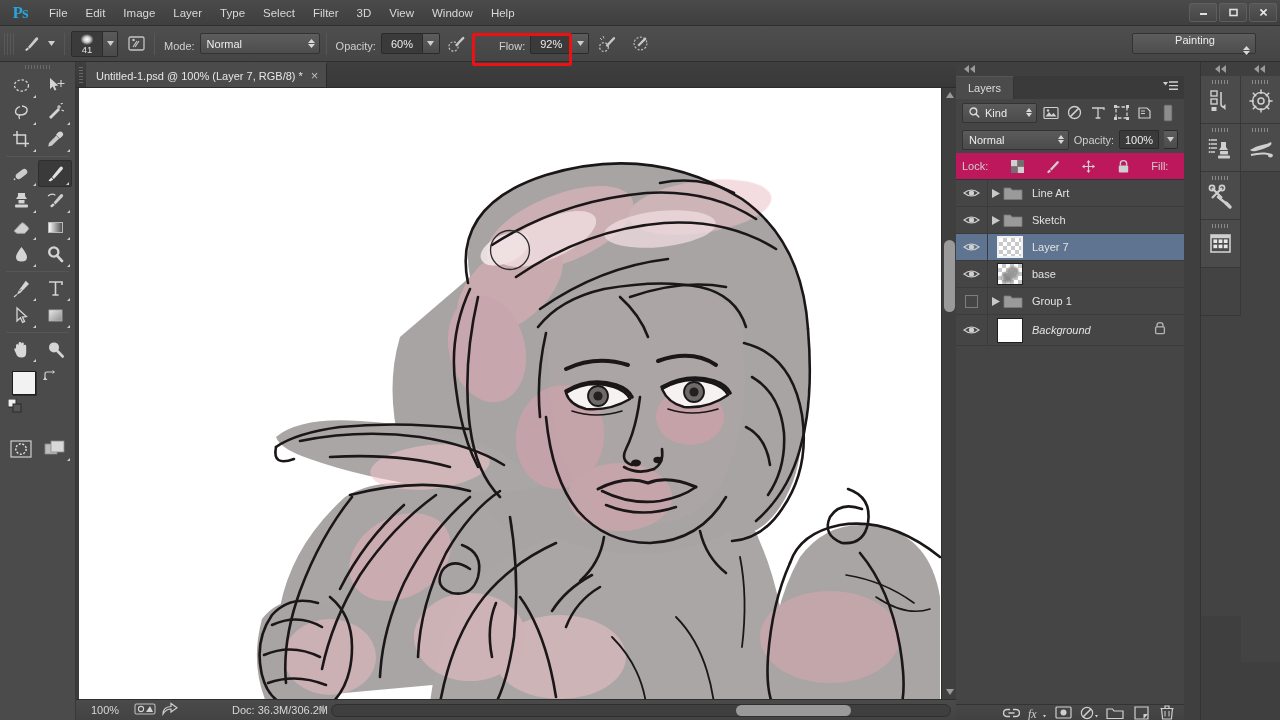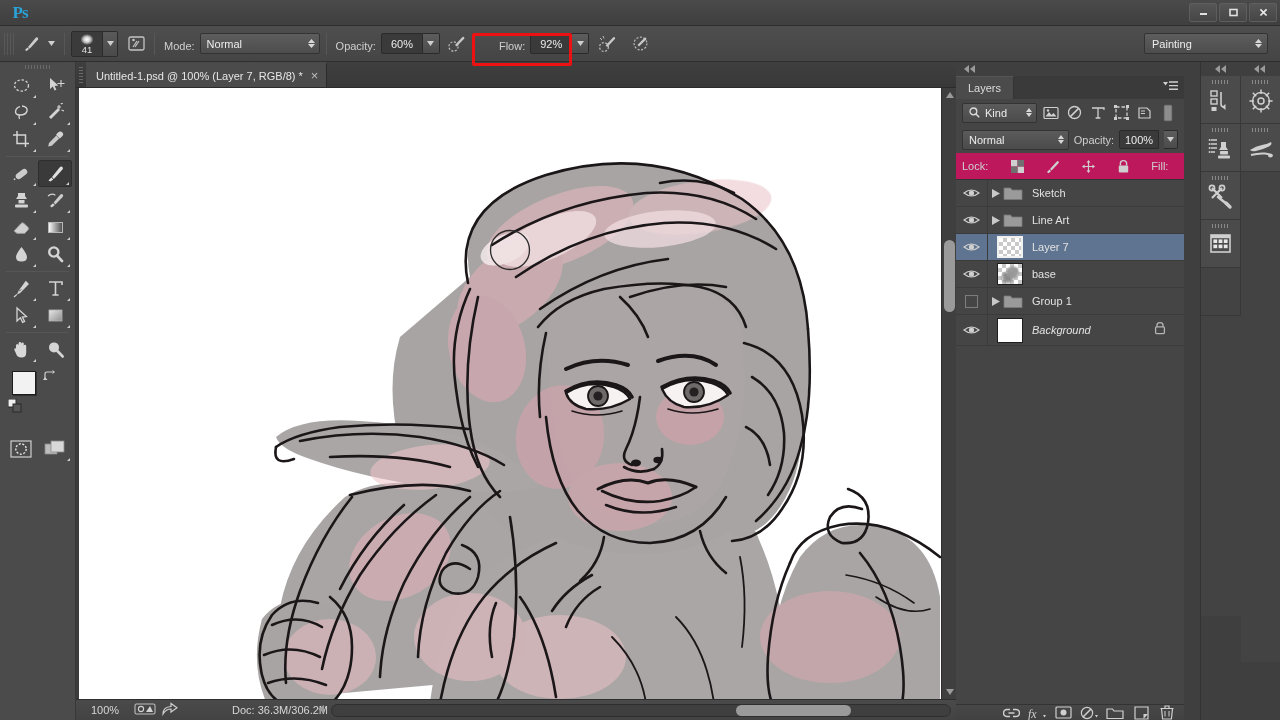--- a/index.html
+++ b/index.html
@@ -87,23 +87,23 @@
     width: 17px; height: 21px; background: linear-gradient(#5d5d5d,#4b4b4b);
     border: 1px solid #2a2a2a; border-left: none; border-radius: 0 2px 2px 0;
     display: flex; align-items: center; justify-content: center;
   }
   .iconbtn { width: 24px; height: 26px; display: flex; align-items: center; justify-content: center; }
   .flow-highlight {
     position: absolute; left: 472px; top: 33px; width: 100px; height: 33px;
     border: 3px solid #ee1111; border-radius: 2px; pointer-events: none; z-index: 30;
   }
   .workspace-combo {
-    position: absolute; right: 12px; top: 7px; width: 124px; height: 21px;
+    position: absolute; right: 24px; top: 7px; width: 124px; height: 21px;
     background: linear-gradient(#5d5d5d,#4d4d4d); border: 1px solid #333; border-radius: 2px;
-    display: flex; align-items: center; padding: 0 5px 0 7px; font-size: 11px; color: #ededed;
+    display: flex; align-items: center; padding: 0 5px 0 7px; font-size: 11px; color: #ededed; flex-direction: column;
   }
 
   
   .toolbar {
     position: absolute; left: 0; top: 62px; width: 76px; height: 658px;
     background: #4b4b4b; border-right: 1px solid #383838;
   }
   .tb-grip { height: 10px; display:flex; align-items:center; justify-content:center; }
   .tb-grip i {
     display:block; width: 26px; height: 4px;
@@ -236,20 +236,33 @@
 
   .layerspanel-wrap { position: absolute; left: 0; top: 0; width: 228px; height: 658px; background: #454545; }
 </style>
 </head>
 <body>
 
 <div class="app">
 
   <div class="titlebar">
     <div class="ps-logo">Ps</div>
+    <div class="menubar">
+      <div class="menuitem">File</div>
+      <div class="menuitem">Edit</div>
+      <div class="menuitem">Image</div>
+      <div class="menuitem">Layer</div>
+      <div class="menuitem">Type</div>
+      <div class="menuitem">Select</div>
+      <div class="menuitem">Filter</div>
+      <div class="menuitem">3D</div>
+      <div class="menuitem">View</div>
+      <div class="menuitem">Window</div>
+      <div class="menuitem">Help</div>
+    </div>
     <div class="winbtns">
       <div class="winbtn">
         <svg width="11" height="9" viewBox="0 0 11 9">
             <rect x="2" y="5" width="7" height="2" fill="#e0e0e0"></rect>
           </svg>
       </div>
       <div class="winbtn">
         <svg width="11" height="9" viewBox="0 0 11 9">
             <rect x="2" y="1.5" width="7" height="6" fill="none" stroke="#e0e0e0" stroke-width="1.6"></rect>
           </svg>
@@ -899,39 +912,39 @@
             </svg>
           </div>
           <div class="folder-cell">
             <svg width="8" height="9" viewBox="0 0 8 9">
                 <path d="M0 0 L8 4.5 L0 9 Z" fill="#c8c8c8"></path>
               </svg>
             <svg width="20" height="16" viewBox="0 0 20 16">
               <path d="M1 3 H7.5 L9 5 H19 V14.5 H1 Z" fill="#9a9a9a" stroke="#7a7a7a" stroke-width="0.8"></path>
             </svg>
           </div>
-          <div class="lname">Sketch</div>
+          <div class="lname">Line Art</div>
         </div>
 
         <div class="layerrow">
           <div class="eyecell">
             <svg width="17" height="12" viewBox="0 0 17 12">
               <path d="M1 6 Q8.5 0 16 6 Q8.5 12 1 6 Z" fill="none" stroke="#cfcfcf" stroke-width="1.2"></path>
               <circle cx="8.5" cy="6" r="2.6" fill="#cfcfcf"></circle>
             </svg>
           </div>
           <div class="folder-cell">
             <svg width="8" height="9" viewBox="0 0 8 9">
                 <path d="M0 0 L8 4.5 L0 9 Z" fill="#c8c8c8"></path>
               </svg>
             <svg width="20" height="16" viewBox="0 0 20 16">
               <path d="M1 3 H7.5 L9 5 H19 V14.5 H1 Z" fill="#9a9a9a" stroke="#7a7a7a" stroke-width="0.8"></path>
             </svg>
           </div>
-          <div class="lname">Line Art</div>
+          <div class="lname">Sketch</div>
         </div>
 
         <div class="layerrow selected">
           <div class="eyecell">
             <svg width="17" height="12" viewBox="0 0 17 12">
               <path d="M1 6 Q8.5 0 16 6 Q8.5 12 1 6 Z" fill="none" stroke="#cfcfcf" stroke-width="1.2"></path>
               <circle cx="8.5" cy="6" r="2.6" fill="#cfcfcf"></circle>
             </svg>
           </div>
           <div class="lthumb-cell">

